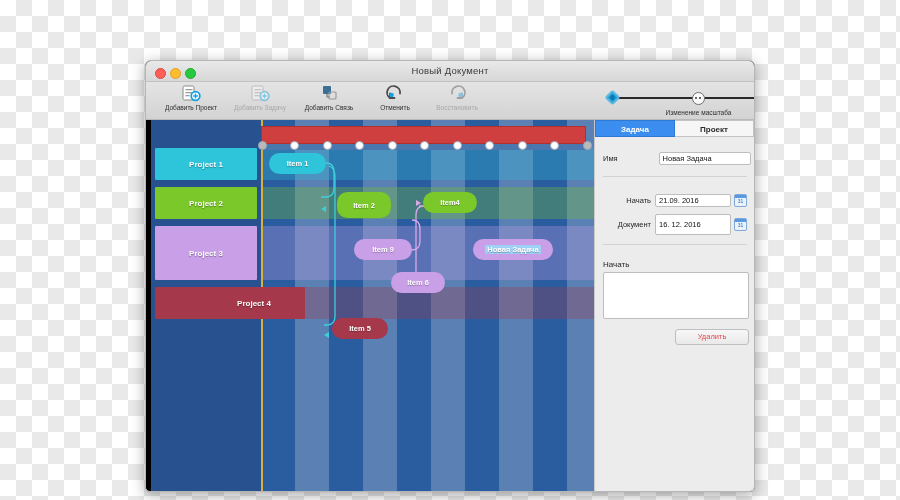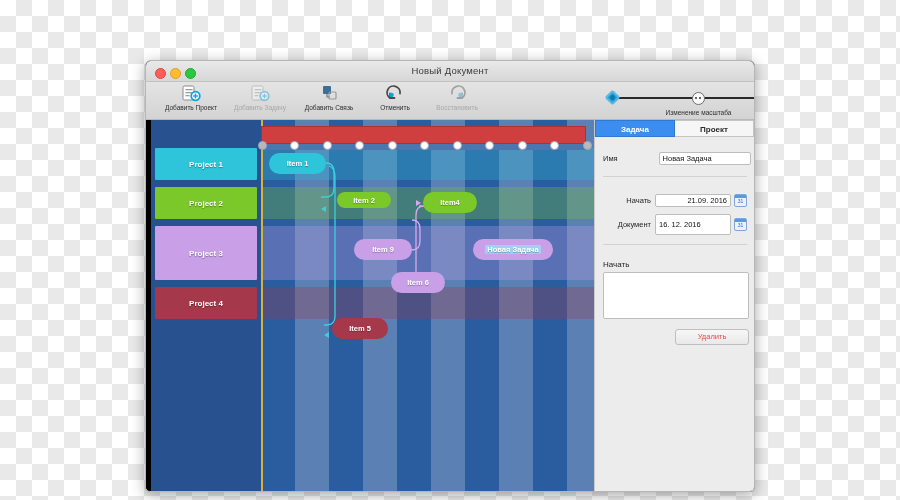--- a/index.html
+++ b/index.html
@@ -254,42 +254,42 @@
           <div class="tdot" style="left: 334px;"></div>
           <div class="tdot" style="left: 366.5px;"></div>
           <div class="tdot" style="left: 399px;"></div>
           <div class="tdot end" style="left: 431.5px;"></div>
         </div>
 
       <div id="projects">
           <div class="proj" style="top: 28px; height: 32px; background: rgb(46, 196, 217);">Project 1</div>
           <div class="proj" style="top: 67px; height: 32px; background: rgb(122, 200, 41);">Project 2</div>
           <div class="proj" style="top: 106px; height: 54px; background: rgb(201, 160, 232); text-align: right;">Project 3</div>
-          <div class="proj" style="top: 167px; height: 32px; background: rgb(165, 56, 74);">Project 4</div>
+          <div class="proj" style="top: 167px; height: 32px; background: rgb(165, 56, 74); padding-left: 48px;">Project 4</div>
         </div>
 
       <svg id="connectors">
         <g fill="none" stroke="#3ed0da" stroke-width="1.3">
           <path d="M175 43 q8 0 8 9 l0 16 q0 9 -8 9 l-5 0"></path>
           <path d="M178 46 q6 2 6 11 l0 139 q0 9 -8 9 l-3 0"></path>
         </g>
         <path d="M170 89 l5 -3 l0 6 z" fill="#3ed0da"></path>
         <path d="M173 215 l5 -3 l0 6 z" fill="#3ed0da"></path>
         <g fill="none" stroke="#d9a8e8" stroke-width="1.3">
           <path d="M261 130 q8 0 8 -9 l0 -12 q0 -9 -8 -9"></path>
           <path d="M255 160 q10 0 10 -9 l0 -56 q0 -9 8 -9 l-5 0"></path>
         </g>
         <path d="M270 83 l-5 -3 l0 6 z" fill="#d9a8e8"></path>
       </svg>
 
       <div id="tasks">
           <div class="task" style="left: 118px; top: 33px; width: 57px; height: 21px; background: rgb(46, 196, 217); border-radius: 10.5px;">
             <span>Item 1</span>
           </div>
-          <div class="task" style="left: 186px; top: 72px; width: 54px; height: 16px; background: rgb(122, 200, 41); border-radius: 10.5px;">
+          <div class="task" style="left: 186px; top: 72px; width: 54px; height: 26px; background: rgb(122, 200, 41); border-radius: 10.5px;">
             <span>Item 2</span>
           </div>
           <div class="task" style="left: 272px; top: 72px; width: 54px; height: 21px; background: rgb(122, 200, 41); border-radius: 10.5px;">
             <span>Item4</span>
           </div>
           <div class="task" style="left: 203px; top: 119px; width: 58px; height: 21px; background: rgb(201, 160, 232); border-radius: 10.5px;">
             <span>Item 9</span>
           </div>
           <div class="task sel" style="left: 322px; top: 119px; width: 80px; height: 21px; background: rgb(201, 160, 232); border-radius: 10.5px;">
             <span>Новая Задача</span>
@@ -312,21 +312,21 @@
 
       <div class="frow" style="left:8px;top:32px;width:144px;gap:37px;">
         <div class="flabel" style="width:42px;">Имя</div>
         <input class="fin" style="width: 92px; height: 13px;" value="Новая Задача">
       </div>
 
       <div class="sep" style="top:56px;"></div>
 
       <div class="frow" style="left:8px;top:74px;width:150px;">
         <div class="flabel" style="width:48px;">Начать</div>
-        <input class="fin" style="width: 76px; height: 13px; text-align: right;" value="21.09. 2016">
+        <input class="fin" style="width: 76px; height: 13px;" value="21.09. 2016">
         <div class="calbtn">
           <span>31</span>
         </div>
       </div>
 
       <div class="frow" style="left:8px;top:94px;width:150px;">
         <div class="flabel" style="width:48px;">Документ</div>
         <input class="fin" style="width: 76px; height: 21px;" value="16. 12. 2016">
         <div class="calbtn">
           <span>31</span>

